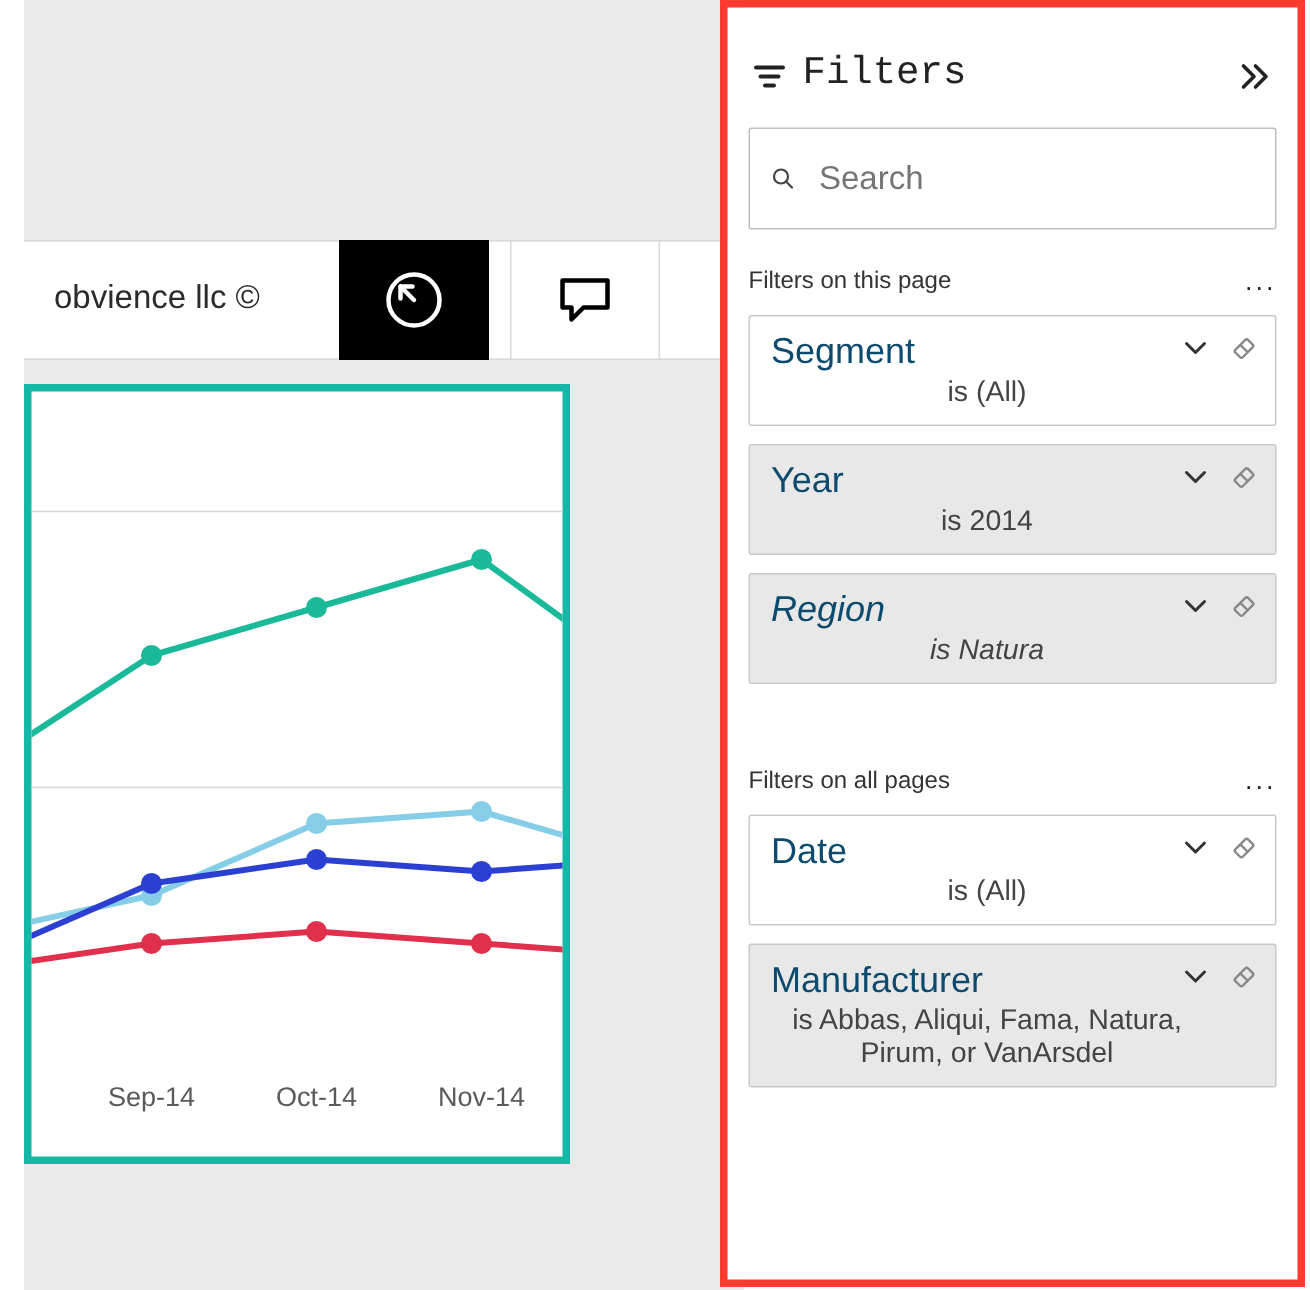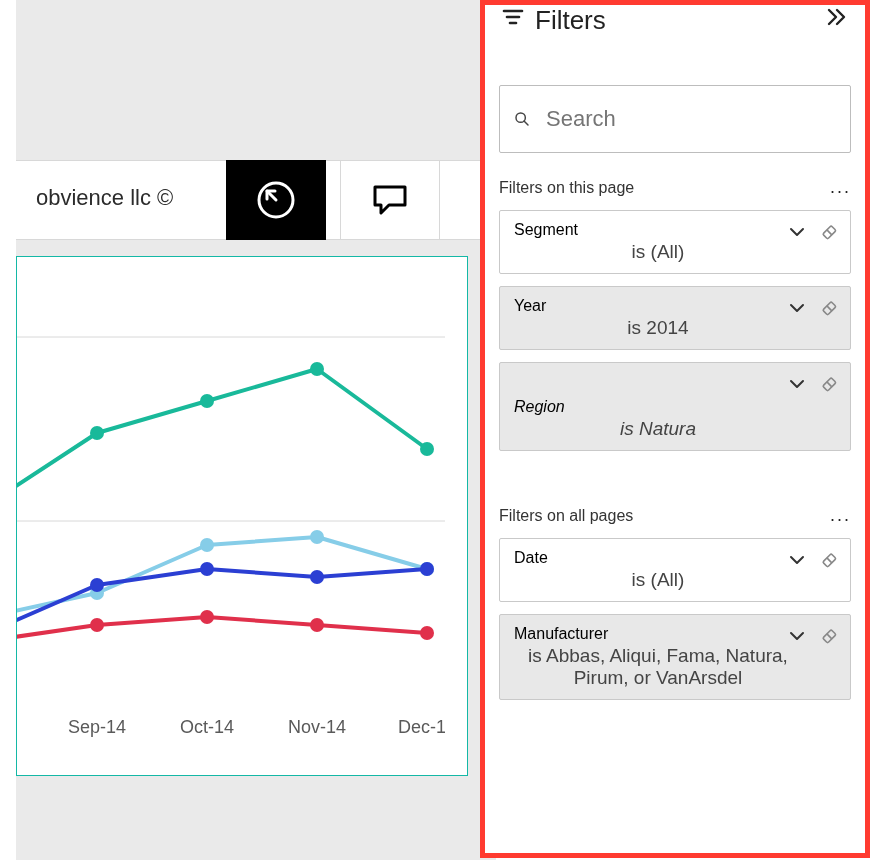--- a/index.html
+++ b/index.html
@@ -54,23 +54,23 @@
     width: 100px; height: 80px;
     background: #ffffff;
     display: flex;
     align-items: center;
     justify-content: center;
     border: 1px solid #d8d8d8;
   }
   .chart-wrap {
     position: absolute;
     left: 0; top: 256px;
-    width: 452px; height: 520px;
-    background: #ffffff;
-    border: 1px solid #14b8a6;
+    width: 364px; height: 520px;
+    background: #ffffff;
+    border: 5px solid #14b8a6;
     overflow: hidden;
   }
   .chart-svg {
     position: absolute;
     left: -60px; top: 0;
     width: 488px; height: 520px;
   }
 
   
   .filters-highlight {
@@ -85,22 +85,23 @@
     position: absolute;
     left: 485px; top: 5px;
     width: 380px; height: 848px;
     background: #ffffff;
     z-index: 10;
   }
 
   .filters-header {
     height: 58px;
     display: flex;
-    align-items: flex-start;
+    align-items: flex-end;
     padding: 0 16px;
+    font-family: Liberation Mono, monospace;
   }
   .filters-title {
     font-size: 26px;
     font-weight: 400;
     margin-left: 10px;
     flex: 1;
   }
   .filters-collapse {
     width: 24px; height: 24px;
     cursor: pointer;
@@ -148,25 +149,25 @@
     border: 1px solid #c9c9c9;
     border-radius: 2px;
     background: #ffffff;
     padding: 10px 48px 10px 14px;
     position: relative;
   }
   .filter-card.active {
     background: #e8e8e8;
   }
   .fc-name {
-    font-size: 16px;
-    color: #000000;
+    font-size: 24px;
+    color: #0c4a6e;
   }
   .fc-name.bold { font-weight: 400; }
-  .fc-name.italic { font-style: italic; margin-top: 25px; }
+  .fc-name.italic { font-style: italic; }
   .fc-value {
     font-size: 19px;
     color: #444;
     margin-top: 2px;
     text-align: center;
   }
   .fc-value.italic { font-style: italic; }
   .fc-chevron {
     position: absolute;
     right: 44px; top: 12px;

